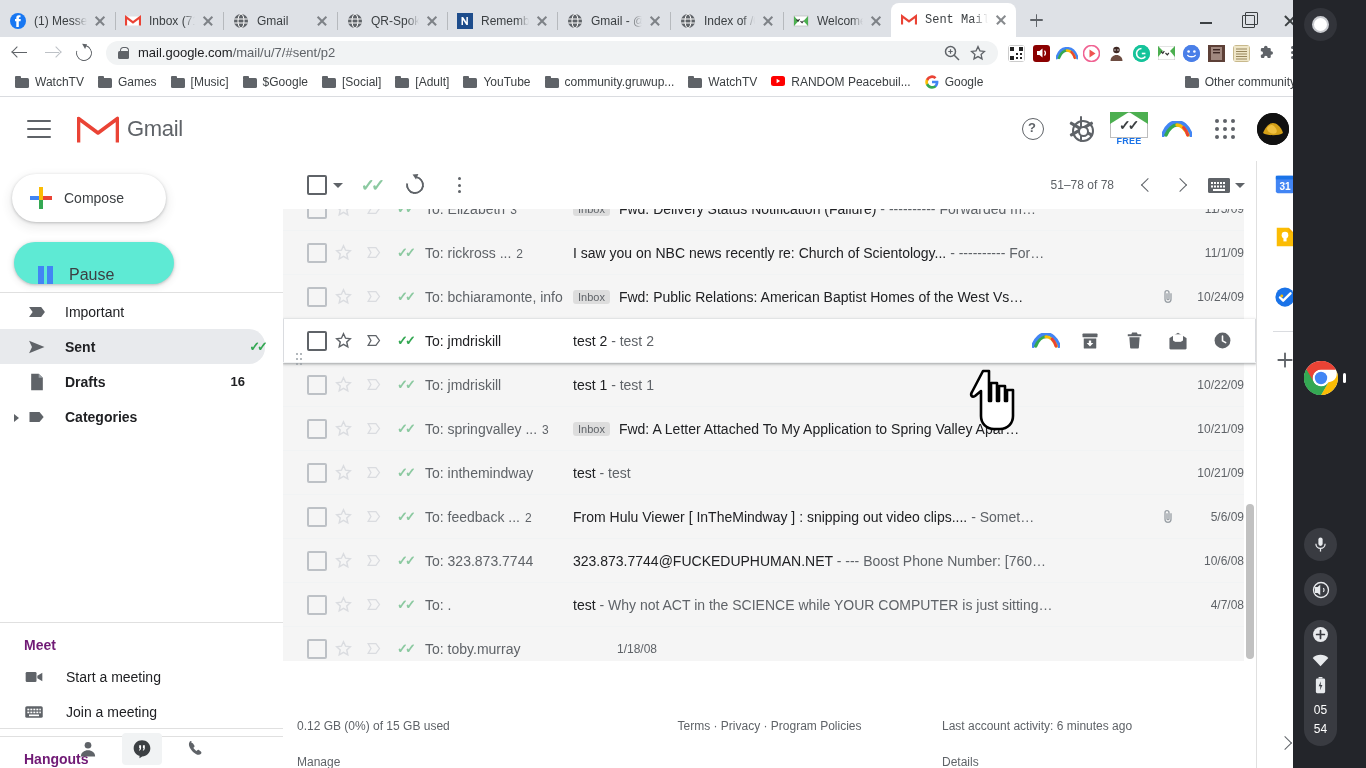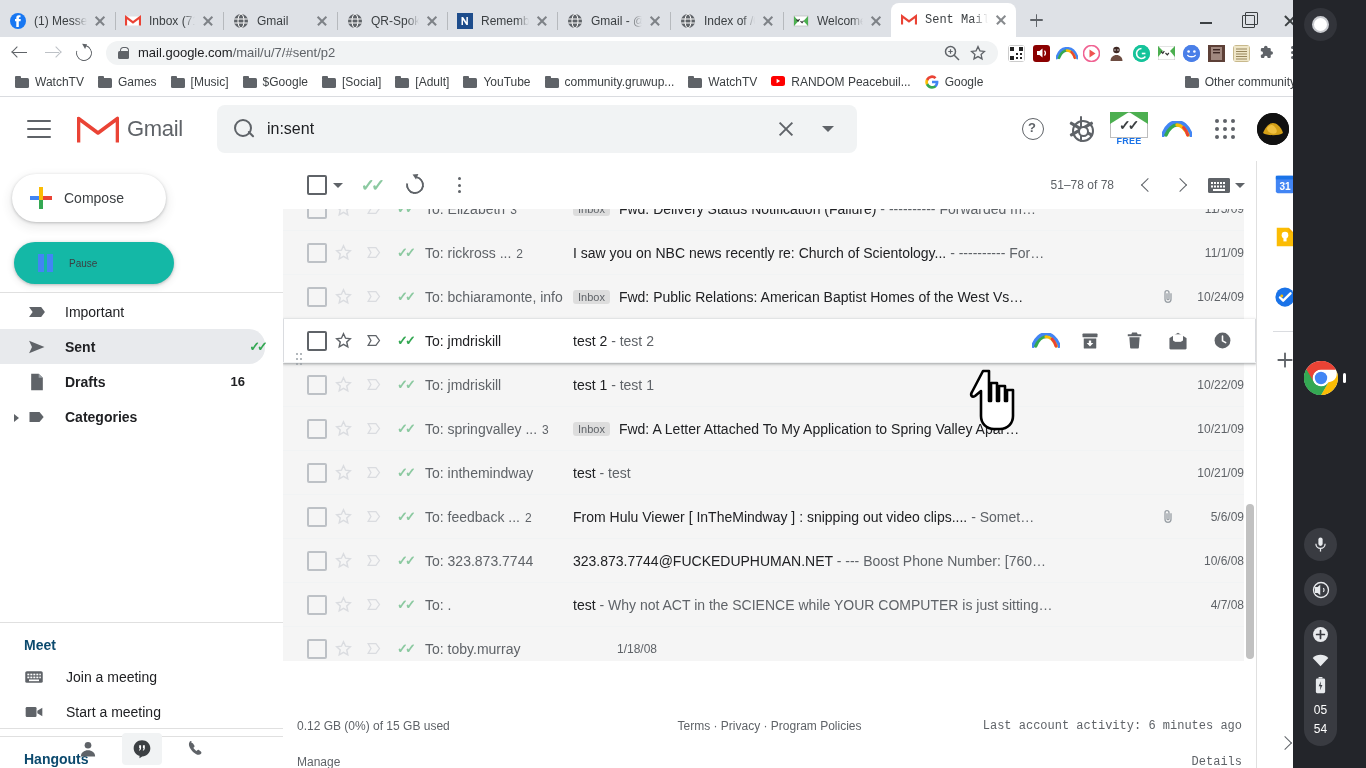--- a/index.html
+++ b/index.html
@@ -157,43 +157,43 @@
 
   .sidebar { width:283px; height:607px; position:relative; background:#fff; flex:0 0 283px; }
   .compose-btn {
     position:absolute; left:12px; top:13px; width:154px; height:48px;
     border-radius:26px; background:#fff; box-shadow:0 1px 3px rgba(60,64,67,.3), 0 4px 8px 3px rgba(60,64,67,.08);
     display:flex; align-items:center; font-size:14px; color:#3c4043;
   }
   .plus-col { width:24px; height:24px; margin-left:17px; margin-right:11px; position:relative; flex:0 0 24px; }
   .pause-btn {
     position:absolute; left:14px; top:81px; width:160px; height:42px;
-    border-radius:24px; background:#14b8a6; box-shadow:0 1px 3px rgba(60,64,67,.3), 0 2px 6px 2px rgba(60,64,67,.08);
-    display:flex; align-items:center; font-size:10px; color:#3c4043;
+    border-radius:24px; background:#5eead4; box-shadow:0 1px 3px rgba(60,64,67,.3), 0 2px 6px 2px rgba(60,64,67,.08);
+    display:flex; align-items:flex-end; font-size:16px; color:#3c4043;
   }
   .pause-ico { width:18px; height:18px; margin-left:23px; margin-right:14px; position:relative; flex:0 0 18px; }
   .pause-ico i { position:absolute; top:0; width:6px; height:18px; background:#4285f4; }
   .pause-ico i:nth-child(1){left:1px;} .pause-ico i:nth-child(2){left:10px;}
 
   .navlist { position:absolute; left:0; top:133px; width:265px; }
   .navrow {
     height:35px; display:flex; align-items:center; border-radius:0 16px 16px 0;
     font-size:14px; color:#202124; position:relative;
   }
   .navrow.sel { background:#e8eaed; font-weight:bold; }
   .navrow.bold { font-weight:bold; }
   .nav-exp { width:14px; flex:0 0 14px; margin-left:11px; position:relative; }
   .nav-exp.has::after { content:""; position:absolute; left:3px; top:-3px; width:0;height:0; border-top:4px solid transparent; border-bottom:4px solid transparent; border-left:5px solid #5f6368; }
   .nav-ico { width:20px; height:20px; flex:0 0 20px; margin-left:2px; margin-right:18px; position:relative; }
   .nav-lbl { flex:1 1 auto; white-space:nowrap; }
   .nav-cnt { margin-right:20px; font-size:13px; color:#202124; }
 
   .divider { height:1px; background:#e0e0e0; margin:0; }
 
-  .sectitle { font-size:14px; font-weight:bold; color:#0c4a6e; padding-left:24px; }
+  .sectitle { font-size:14px; font-weight:bold; color:#701a75; padding-left:24px; }
 
   .hang-footer {
     position:absolute; left:0; bottom:0; width:283px; height:40px;
     border-top:1px solid #e0e0e0; display:flex; align-items:center; justify-content:center; gap:14px;
   }
   .hf-btn { width:40px; height:32px; position:relative; display:flex; align-items:center; justify-content:center; }
   .hf-btn.act { background:#f1f3f4; border-radius:4px; }
 
   
   .mailpane { flex:1 1 auto; position:relative; background:#fff; }
@@ -246,21 +246,21 @@
   .mr-midtext { overflow:hidden; text-overflow:ellipsis; white-space:nowrap; }
   .mr-attach { width:22px; flex:0 0 22px; position:relative; }
   .mr-date { width:62px; flex:0 0 62px; text-align:right; font-size:12px; color:#5f6368; }
   .mr-actions { display:flex; align-items:center; gap:0; margin-left:auto; }
   .act-btn { width:44px; height:40px; display:flex; align-items:center; justify-content:center; position:relative; }
 
   .listfooter { position:absolute; left:0; bottom:0; width:100%; height:71px; padding:0 14px; font-size:12px; color:#5f6368; }
   .lf-row { display:flex; height:24px; align-items:center; }
   .lf-a { width:300px; }
   .lf-b { flex:1 1 auto; text-align:center; }
-  .lf-c { width:300px; text-align:right;font-family:Liberation Mono, monospace; }
+  .lf-c { width:300px; text-align:left; }
   .lf-row.second .lf-a, .lf-row.second .lf-c { }
 
   
   .addonrail { width:55px; flex:0 0 55px; border-left:1px solid #e0e0e0; background:#fff; position:relative; }
   .ar-ico { width:55px; height:60px; display:flex; align-items:center; justify-content:center; position:relative; }
   .ar-div { width:23px; height:1px; background:#dadce0; margin:4px auto; }
   .ar-expand { position:absolute; left:0; bottom:8px; width:55px; height:34px; display:flex; align-items:center; justify-content:center; }
   .ar-expand::after { content:""; position:absolute; width:9px; height:9px; border-right:1.9px solid #5f6368; border-bottom:1.9px solid #5f6368; transform:rotate(-45deg); }
 
   
@@ -606,26 +606,20 @@
         <span class="glogo-mark">
           <svg width="42" height="32" viewBox="0 0 42 32">
             <path d="M3 29V7l18 13L39 7v22z" fill="#fff"></path>
             <path d="M1.5 29.5V5.5L21 20 40.5 5.5v24" fill="none" stroke="#ea4335" stroke-width="3.6" stroke-linejoin="round"></path>
             <path d="M1.5 6.5l19.5 14L40.5 6.5" fill="none" stroke="#d93025" stroke-width="0"></path>
           </svg>
         </span>
         <span class="glogo-text">Gmail</span>
       </div>
 
-      <div class="searchwrap">
-        <span class="search-ico"></span>
-        <input class="search-input" value="in:sent" style="">
-        <span class="clear-x"></span>
-        <span class="caret-dn"></span>
-      </div>
 
       <div class="hdr-right">
         <div class="hbtn">
           <span class="help-ico">
               <span>?</span>
             </span>
         </div>
         <div class="hbtn">
           <span class="gear">
               <i></i>
@@ -745,49 +739,49 @@
                 </svg>
             </span>
             <span class="nav-lbl">Categories</span>
           </div>
         </div>
 
         <div class="divider" style="position:absolute;left:0;top:461px;width:283px"></div>
 
         <div style="position:absolute;left:0;top:470px;width:283px">
           <div class="sectitle" style="height:28px;line-height:28px">Meet</div>
+          <div class="navrow" style="padding-left:24px">
+            <span class="nav-ico" style="margin-left:0;margin-right:22px">
+              <svg width="20" height="20" viewBox="0 0 24 24">
+                  <rect x="2" y="6" width="13" height="12" rx="1.5" fill="#5f6368"></rect>
+                  <path d="M16 10.5l6-3.5v10l-6-3.5z" fill="#5f6368"></path>
+                </svg>
+            </span>
+            <span class="nav-lbl">Start a meeting</span>
+          </div>
           <div class="navrow" style="padding-left:24px">
             <span class="nav-ico" style="margin-left:0;margin-right:22px">
               <svg width="20" height="20" viewBox="0 0 24 24">
                   <rect x="1.5" y="5" width="21" height="14" rx="2" fill="#5f6368"></rect>
                   <g fill="#fff">
                     <rect x="4" y="8" width="2.4" height="2"></rect>
                     <rect x="7.6" y="8" width="2.4" height="2"></rect>
                     <rect x="11.2" y="8" width="2.4" height="2"></rect>
                     <rect x="14.8" y="8" width="2.4" height="2"></rect>
                     <rect x="18.4" y="8" width="1.8" height="2"></rect>
                     <rect x="4" y="11.5" width="2.4" height="2"></rect>
                     <rect x="7.6" y="11.5" width="2.4" height="2"></rect>
                     <rect x="11.2" y="11.5" width="2.4" height="2"></rect>
                     <rect x="14.8" y="11.5" width="2.4" height="2"></rect>
                     <rect x="18.4" y="11.5" width="1.8" height="2"></rect>
                     <rect x="6" y="15" width="12" height="2"></rect>
                   </g>
                 </svg>
             </span>
             <span class="nav-lbl">Join a meeting</span>
-          </div>
-          <div class="navrow" style="padding-left:24px">
-            <span class="nav-ico" style="margin-left:0;margin-right:22px">
-              <svg width="20" height="20" viewBox="0 0 24 24">
-                  <rect x="2" y="6" width="13" height="12" rx="1.5" fill="#5f6368"></rect>
-                  <path d="M16 10.5l6-3.5v10l-6-3.5z" fill="#5f6368"></path>
-                </svg>
-            </span>
-            <span class="nav-lbl">Start a meeting</span>
           </div>
         </div>
 
         <div class="divider" style="position:absolute;left:0;top:575px;width:283px"></div>
 
         <div style="position:absolute;left:0;top:585px;width:283px">
           <div class="sectitle" style="height:26px;line-height:26px">Hangouts</div>
 
         </div>
 

